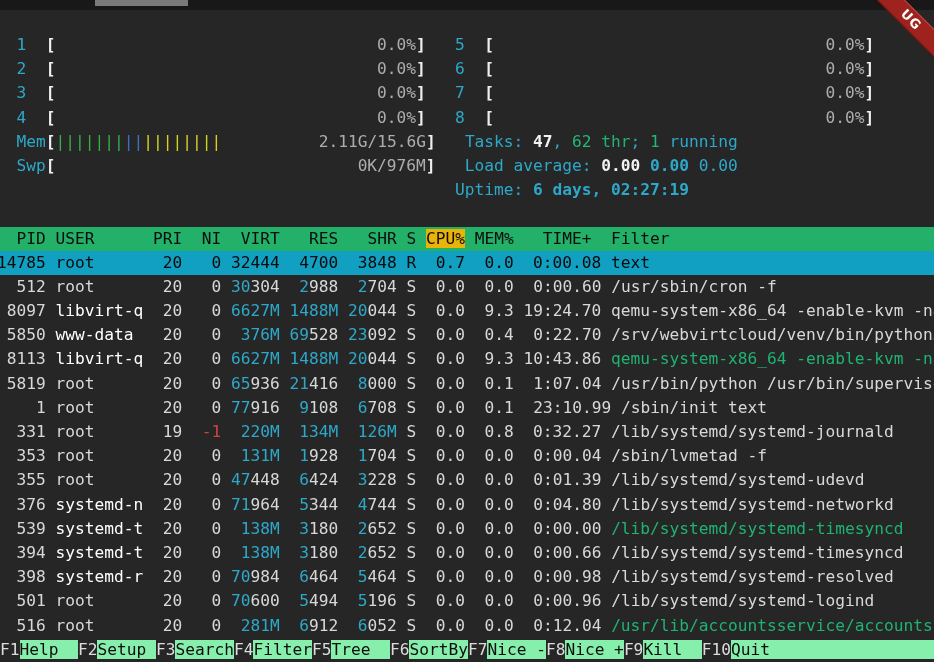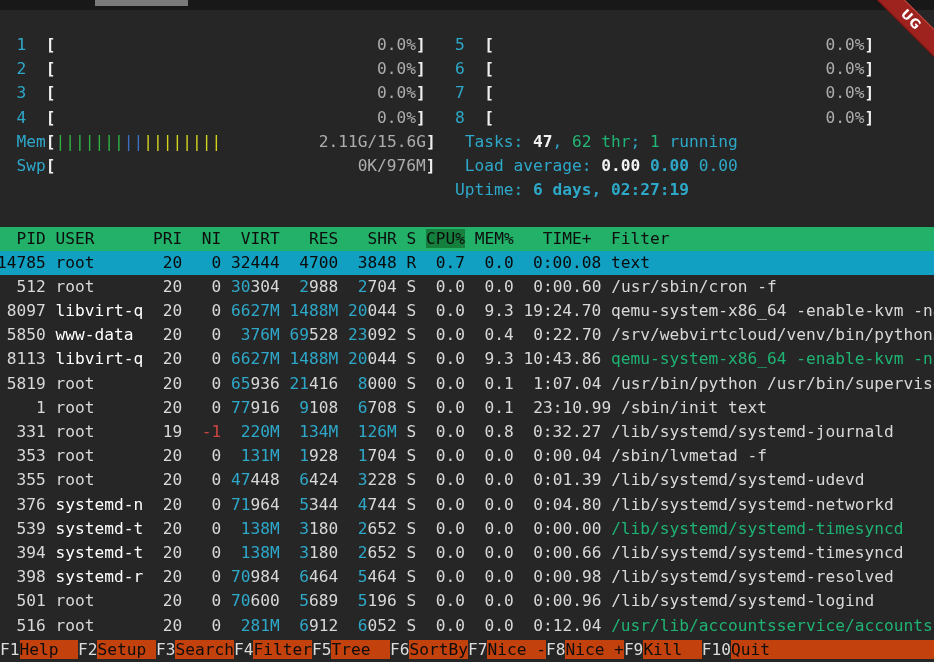--- a/index.html
+++ b/index.html
@@ -28,24 +28,24 @@
   .c-gb{color:#23b877;font-weight:normal}
   .c-dim{color:#ffffff}
   .c-red{color:#cc4743}
   .c-wb{color:#f2f2f2;font-weight:bold}
   .c-br{color:#efefef;font-weight:bold}
   .c-mval{color:#adadad}
   .p-g{color:#2fb344}
   .p-b{color:#3d71c6}
   .p-y{color:#d4d41f}
   .header-row{background:#23b169;color:#0d0d0d}
-  .sort-col{background:#15803d}
+  .sort-col{background:#eab308}
   .row-sel{background:#12a0c2;color:#0a0a0a}
   .fk-key{color:#dcdcdc}
-  .fk-label{background:#c2410c;color:#0d0d0d}
+  .fk-label{background:#86efac;color:#0d0d0d}
 </style>
 </head>
 <body>
 
 <div class="topstrip">
   <div class="tab"></div>
 </div>
 
 <div class="ribbon">UG</div>
 
@@ -66,18 +66,18 @@
     <div class="ln"><span> 8113</span> <span class="c-dim">libvirt-q</span> <span> 20</span> <span>  0</span> <span><span class="c-cyan">6627M</span></span> <span><span class="c-cyan">1488M</span></span> <span><span class="c-cyan">20</span><span>044</span></span> <span>S</span> <span> 0.0</span> <span> 9.3</span> <span>10:43.86</span> <span class="c-green">qemu-system-x86_64 -enable-kvm -na</span></div>
     <div class="ln"><span> 5819</span> <span>root     </span> <span> 20</span> <span>  0</span> <span><span class="c-cyan">65</span><span>936</span></span> <span><span class="c-cyan">21</span><span>416</span></span> <span> <span class="c-cyan">8</span><span>000</span></span> <span>S</span> <span> 0.0</span> <span> 0.1</span> <span> 1:07.04</span> <span>/usr/bin/python /usr/bin/superviso</span></div>
     <div class="ln"><span>    1</span> <span>root     </span> <span> 20</span> <span>  0</span> <span><span class="c-cyan">77</span><span>916</span></span> <span> <span class="c-cyan">9</span><span>108</span></span> <span> <span class="c-cyan">6</span><span>708</span></span> <span>S</span> <span> 0.0</span> <span> 0.1</span> <span> 23:10.99</span> <span>/sbin/init text</span></div>
     <div class="ln"><span>  331</span> <span>root     </span> <span> 19</span> <span class="c-red"> -1</span> <span> <span class="c-cyan">220M</span></span> <span> <span class="c-cyan">134M</span></span> <span> <span class="c-cyan">126M</span></span> <span>S</span> <span> 0.0</span> <span> 0.8</span> <span> 0:32.27</span> <span>/lib/systemd/systemd-journald</span></div>
     <div class="ln"><span>  353</span> <span>root     </span> <span> 20</span> <span>  0</span> <span> <span class="c-cyan">131M</span></span> <span> <span class="c-cyan">1</span><span>928</span></span> <span> <span class="c-cyan">1</span><span>704</span></span> <span>S</span> <span> 0.0</span> <span> 0.0</span> <span> 0:00.04</span> <span>/sbin/lvmetad -f</span></div>
     <div class="ln"><span>  355</span> <span>root     </span> <span> 20</span> <span>  0</span> <span><span class="c-cyan">47</span><span>448</span></span> <span> <span class="c-cyan">6</span><span>424</span></span> <span> <span class="c-cyan">3</span><span>228</span></span> <span>S</span> <span> 0.0</span> <span> 0.0</span> <span> 0:01.39</span> <span>/lib/systemd/systemd-udevd</span></div>
     <div class="ln"><span>  376</span> <span class="c-dim">systemd-n</span> <span> 20</span> <span>  0</span> <span><span class="c-cyan">71</span><span>964</span></span> <span> <span class="c-cyan">5</span><span>344</span></span> <span> <span class="c-cyan">4</span><span>744</span></span> <span>S</span> <span> 0.0</span> <span> 0.0</span> <span> 0:04.80</span> <span>/lib/systemd/systemd-networkd</span></div>
     <div class="ln"><span>  539</span> <span class="c-dim">systemd-t</span> <span> 20</span> <span>  0</span> <span> <span class="c-cyan">138M</span></span> <span> <span class="c-cyan">3</span><span>180</span></span> <span> <span class="c-cyan">2</span><span>652</span></span> <span>S</span> <span> 0.0</span> <span> 0.0</span> <span> 0:00.00</span> <span class="c-green">/lib/systemd/systemd-timesyncd</span></div>
     <div class="ln"><span>  394</span> <span class="c-dim">systemd-t</span> <span> 20</span> <span>  0</span> <span> <span class="c-cyan">138M</span></span> <span> <span class="c-cyan">3</span><span>180</span></span> <span> <span class="c-cyan">2</span><span>652</span></span> <span>S</span> <span> 0.0</span> <span> 0.0</span> <span> 0:00.66</span> <span>/lib/systemd/systemd-timesyncd</span></div>
     <div class="ln"><span>  398</span> <span class="c-dim">systemd-r</span> <span> 20</span> <span>  0</span> <span><span class="c-cyan">70</span><span>984</span></span> <span> <span class="c-cyan">6</span><span>464</span></span> <span> <span class="c-cyan">5</span><span>464</span></span> <span>S</span> <span> 0.0</span> <span> 0.0</span> <span> 0:00.98</span> <span>/lib/systemd/systemd-resolved</span></div>
-    <div class="ln"><span>  501</span> <span>root     </span> <span> 20</span> <span>  0</span> <span><span class="c-cyan">70</span><span>600</span></span> <span> <span class="c-cyan">5</span><span>689</span></span> <span> <span class="c-cyan">5</span><span>196</span></span> <span>S</span> <span> 0.0</span> <span> 0.0</span> <span> 0:00.96</span> <span>/lib/systemd/systemd-logind</span></div>
+    <div class="ln"><span>  501</span> <span>root     </span> <span> 20</span> <span>  0</span> <span><span class="c-cyan">70</span><span>600</span></span> <span> <span class="c-cyan">5</span><span>494</span></span> <span> <span class="c-cyan">5</span><span>196</span></span> <span>S</span> <span> 0.0</span> <span> 0.0</span> <span> 0:00.96</span> <span>/lib/systemd/systemd-logind</span></div>
     <div class="ln"><span>  516</span> <span>root     </span> <span> 20</span> <span>  0</span> <span> <span class="c-cyan">281M</span></span> <span> <span class="c-cyan">6</span><span>912</span></span> <span> <span class="c-cyan">6</span><span>052</span></span> <span>S</span> <span> 0.0</span> <span> 0.0</span> <span> 0:12.04</span> <span class="c-green">/usr/lib/accountsservice/accounts-</span></div>
     <div class="fbar-wrap">
       <div class="ln"><span><span class="fk-key">F1</span><span class="fk-label">Help  </span></span><span><span class="fk-key">F2</span><span class="fk-label">Setup </span></span><span><span class="fk-key">F3</span><span class="fk-label">Search</span></span><span><span class="fk-key">F4</span><span class="fk-label">Filter</span></span><span><span class="fk-key">F5</span><span class="fk-label">Tree  </span></span><span><span class="fk-key">F6</span><span class="fk-label">SortBy</span></span><span><span class="fk-key">F7</span><span class="fk-label">Nice -</span></span><span><span class="fk-key">F8</span><span class="fk-label">Nice +</span></span><span><span class="fk-key">F9</span><span class="fk-label">Kill  </span></span><span><span class="fk-key">F10</span><span class="fk-label">Quit                  </span></span></div>
     </div>
   </div>
 
 </body></html>

